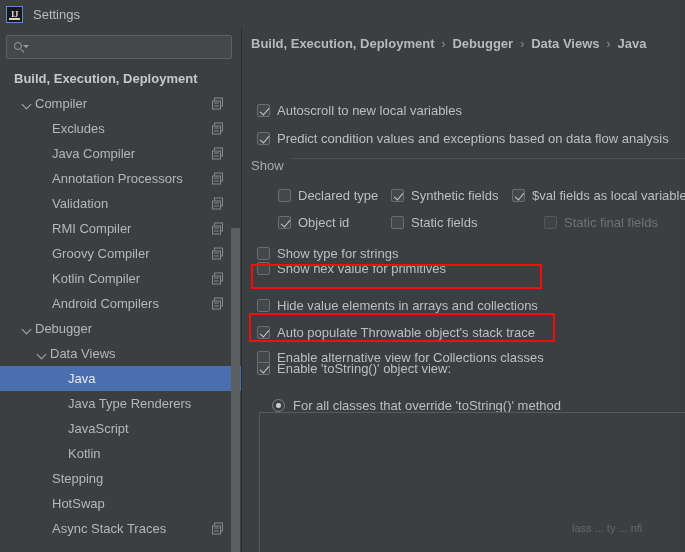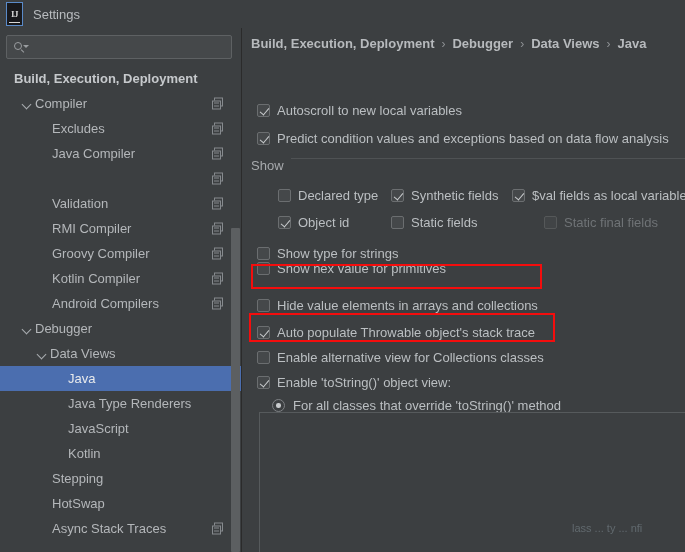--- a/index.html
+++ b/index.html
@@ -21,21 +21,21 @@
 
   
   .titlebar {
     position: absolute; left: 0; top: 0;
     width: 685px; height: 28px;
     background: #3c3f41;
     display: flex; align-items: center;
     padding-left: 6px;
   }
   .ij-logo {
-    width: 17px; height: 24px;
+    width: 17px; height: 17px;
     background: #19191c;
     border: 1px solid #5a8ac8;
     display: flex; align-items: center; justify-content: center;
     font-size: 9px; font-weight: bold; color: #d6d6d6;
     letter-spacing: -0.5px;
     font-family: "Liberation Serif", serif;
     position: relative;
   }
   .ij-logo::after {
     content: "";
@@ -338,20 +338,21 @@
         <div class="trow ind3">
           <span class="tlabel">Java Compiler</span>
           <span class="cfg-icon">
             <span class="sq-back"></span>
             <span class="sq-front"></span>
             <span class="ln ln1"></span>
             <span class="ln ln2"></span>
           </span>
         </div>
         <div class="trow ind3">
+          <span class="tlabel">Annotation Processors</span>
           <span class="cfg-icon">
             <span class="sq-back"></span>
             <span class="sq-front"></span>
             <span class="ln ln1"></span>
             <span class="ln ln2"></span>
           </span>
         </div>
         <div class="trow ind3">
           <span class="tlabel">Validation</span>
           <span class="cfg-icon">
@@ -503,21 +504,21 @@
     </div>
     <div class="cb-row" style="left:14px; top:297px;">
       <span class="cbox checked"></span>
       <span>Auto populate Throwable object's stack trace</span>
     </div>
     <div class="cb-row" style="left:14px; top:322px;">
       <span class="cbox"></span>
       <span>Enable alternative view for Collections classes</span>
     </div>
 
-    <div class="cb-row" style="left:14px; top:347px;justify-content:space-between;">
+    <div class="cb-row" style="left:14px; top:333px;justify-content:space-between;">
       <span class="cbox checked"></span>
       <span>Enable 'toString()' object view:</span>
     </div>
     <div class="cb-row" style="left:29px; top:370px;">
       <span class="rbtn sel"></span>
       <span>For all classes that override 'toString()' method</span>
     </div>
     <div class="cb-row" style="left:29px; top:390px;">
       <span class="rbtn"></span>
       <span>For classes from the list:</span>

